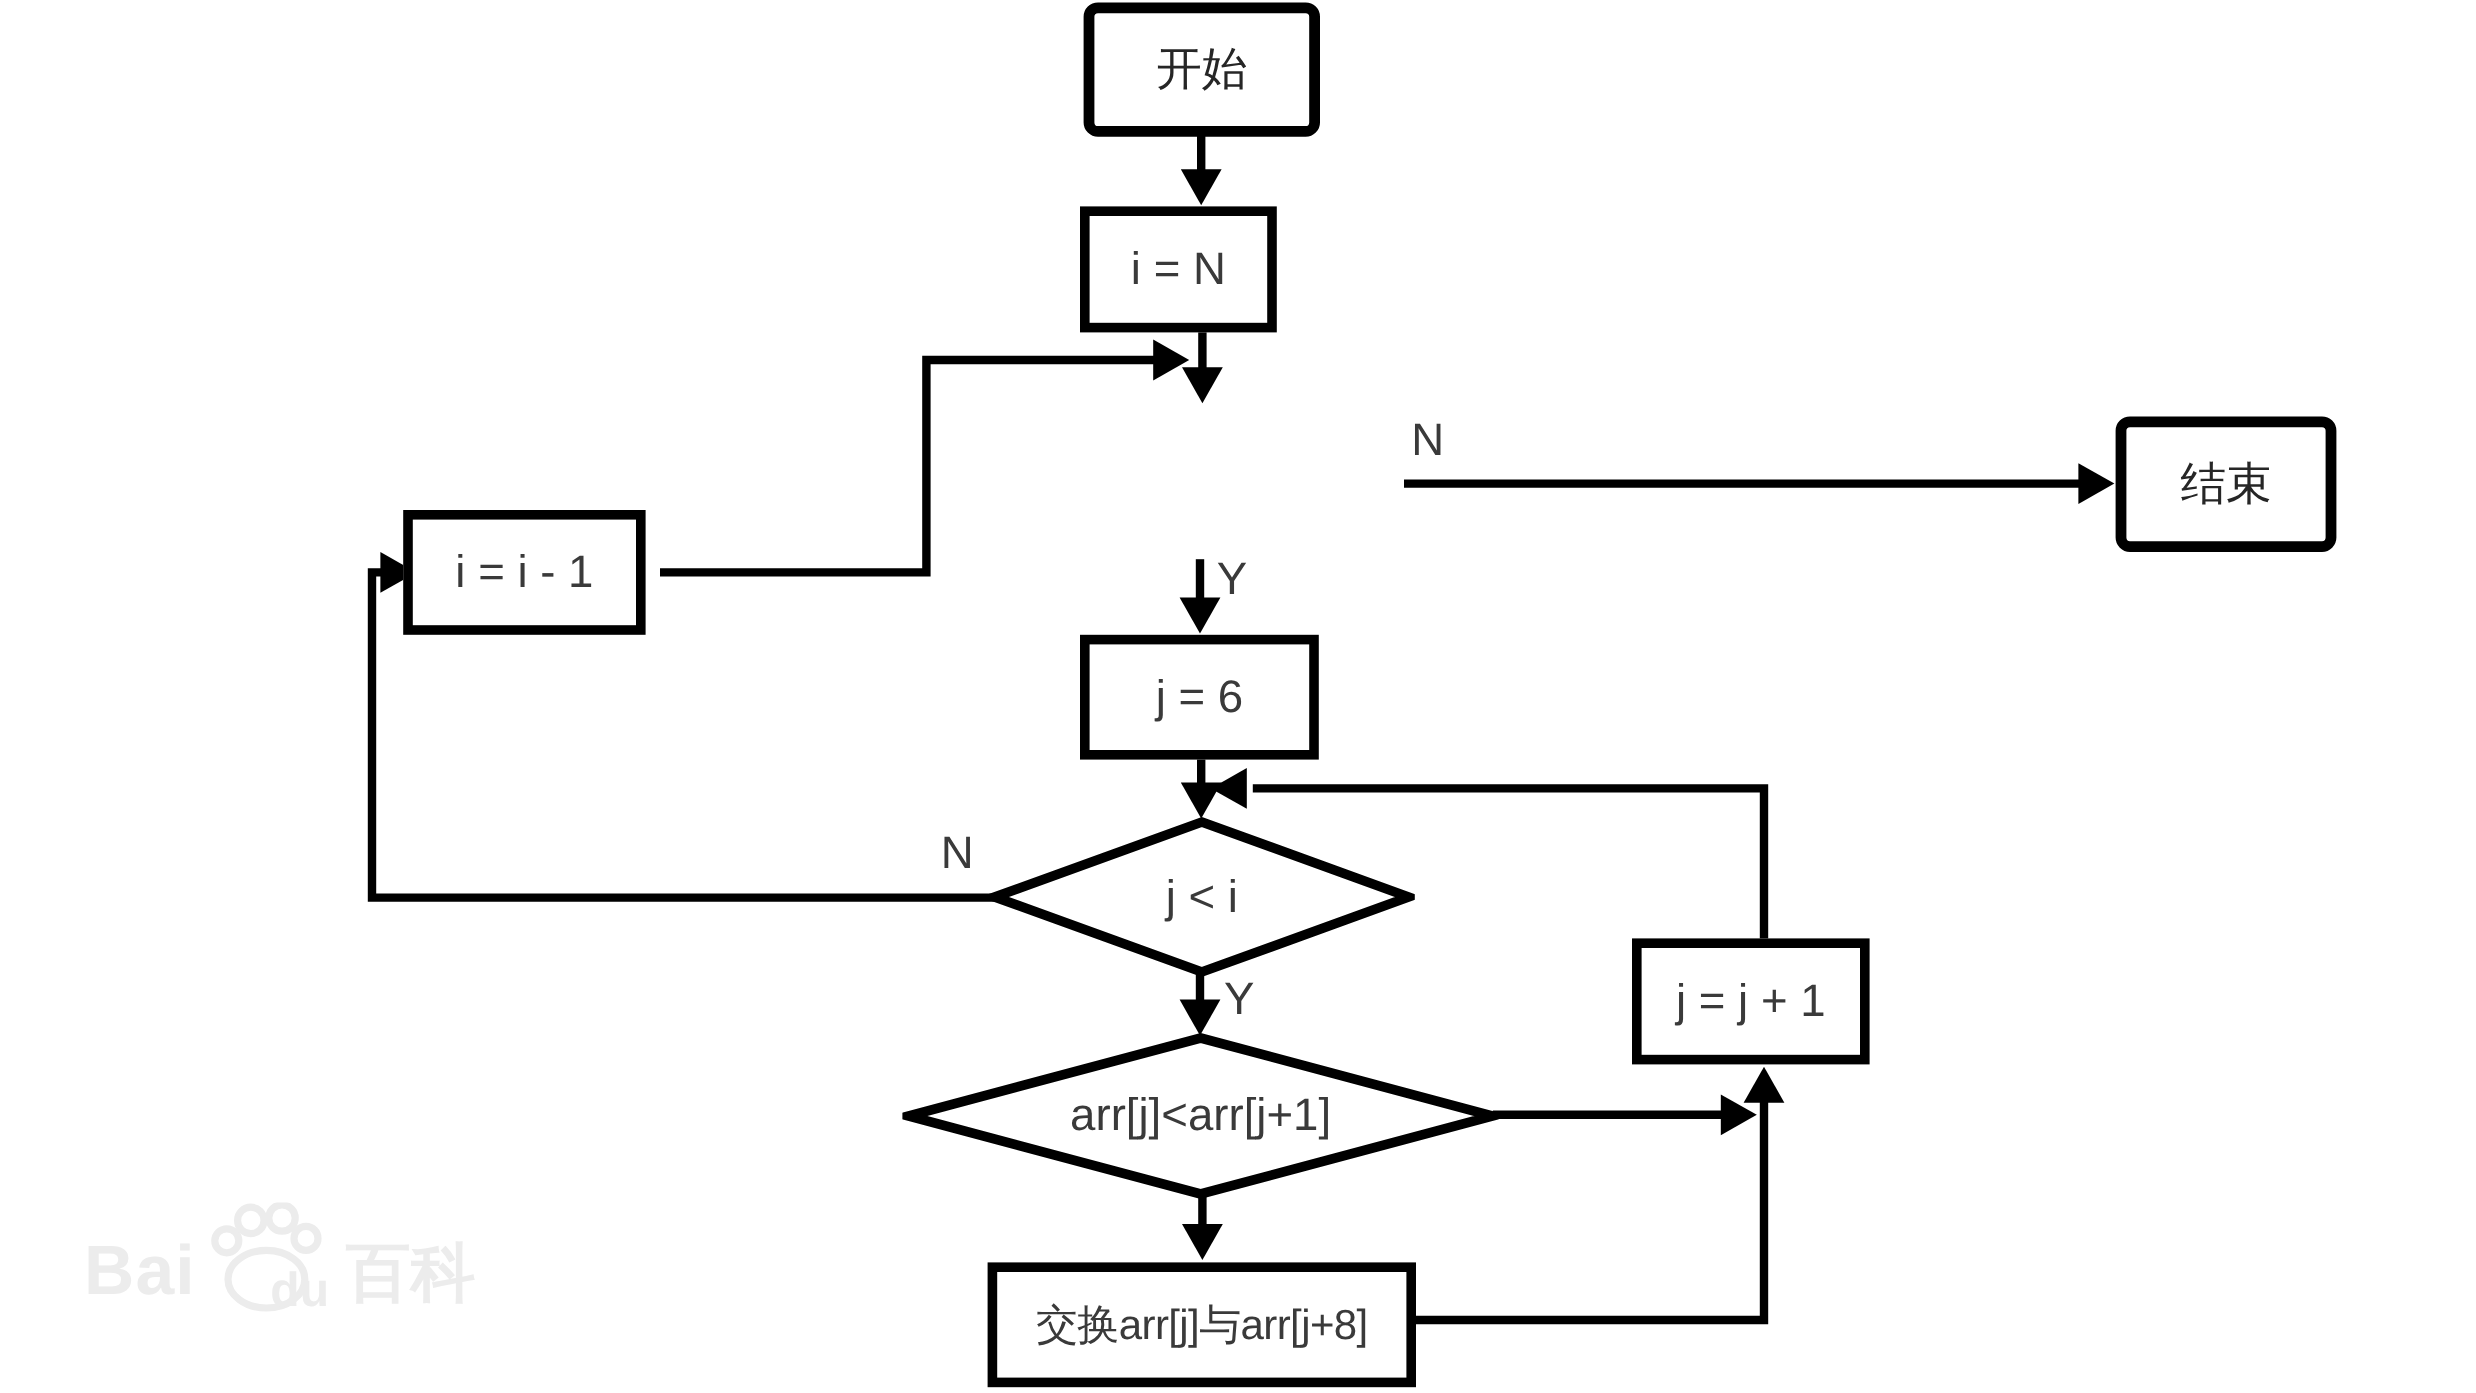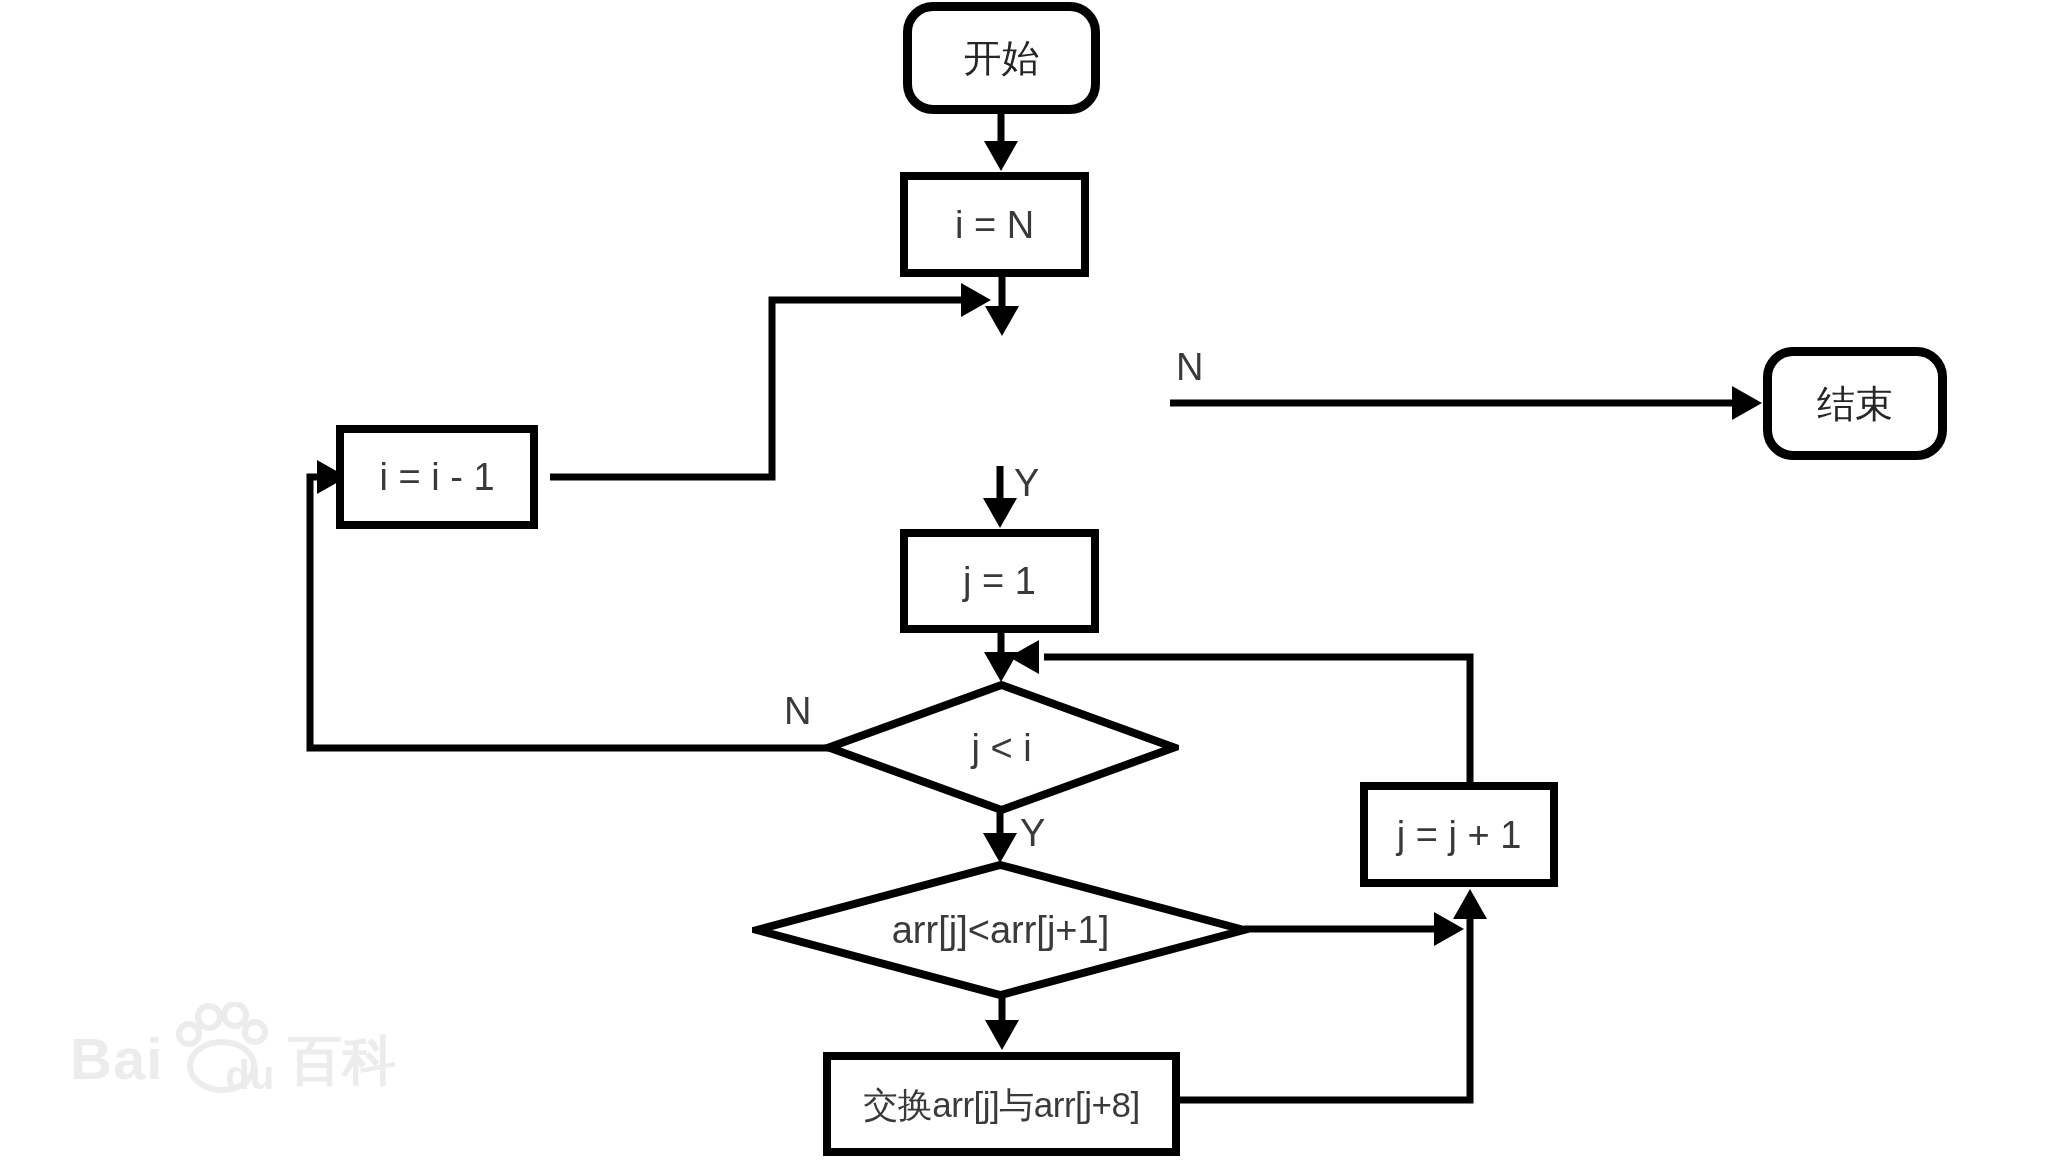--- a/index.html
+++ b/index.html
@@ -12,21 +12,21 @@
   }
   #connectors{position:absolute;left:0;top:0;z-index:0;}
   #connectors path{stroke:#000;stroke-width:7;fill:none;}
   #connectors polygon{fill:#000;stroke:none;}
   .node{
     position:absolute;z-index:1;
     background:#fff;border:8px solid #000;
     box-sizing:border-box;
     display:flex;align-items:center;justify-content:center;
   }
-  .terminator{border-width:9px;border-radius:30px;}
+  .terminator{border-width:9px;border-radius:12px;}
   .nlabel{
     color:#3a3a3a;font-size:38px;line-height:1;white-space:nowrap;
   }
   .cjk{color:#262626;}
   .dnode{position:absolute;z-index:1;}
   .dnode svg{display:block;}
   .dnode polygon{fill:#ffffff;stroke:#000;stroke-width:8;}
   .dnode .nlabel{
     position:absolute;left:0;top:0;width:100%;height:100%;
     display:flex;align-items:center;justify-content:center;
@@ -94,35 +94,35 @@
 
     <path d="M1002 993 V1025"></path>
     <polygon points="985,1020 1019,1020 1002,1050"></polygon>
   </svg>
 
 
   <div class="node terminator" style="left:903px;top:2px;width:197px;height:112px">
     <span class="nlabel cjk">开始</span>
   </div>
 
-  <div class="node" style="left:900px;top:172px;width:189px;height:105px">
+  <div class="node" style="left:900px;top:172px;width:164px;height:105px">
     <span class="nlabel">i = N</span>
   </div>
 
 
   <div class="node terminator" style="left:1763px;top:347px;width:184px;height:113px">
     <span class="nlabel cjk">结束</span>
   </div>
 
   <div class="node" style="left:336px;top:425px;width:202px;height:104px">
     <span class="nlabel">i = i - 1</span>
   </div>
 
   <div class="node" style="left:900px;top:529px;width:199px;height:104px">
-    <span class="nlabel">j = 1</span>
+    <span class="nlabel">j = 6</span>
   </div>
 
   <div class="dnode" style="left:824px;top:680px;width:355px;height:135px">
     <svg width="355" height="135" viewBox="0 0 355 135">
       <polygon points="177.5,5 350,67.5 177.5,130 5,67.5"></polygon>
     </svg>
     <span class="nlabel">j &lt; i</span>
   </div>
 
   <div class="dnode" style="left:752px;top:860px;width:497px;height:140px">

